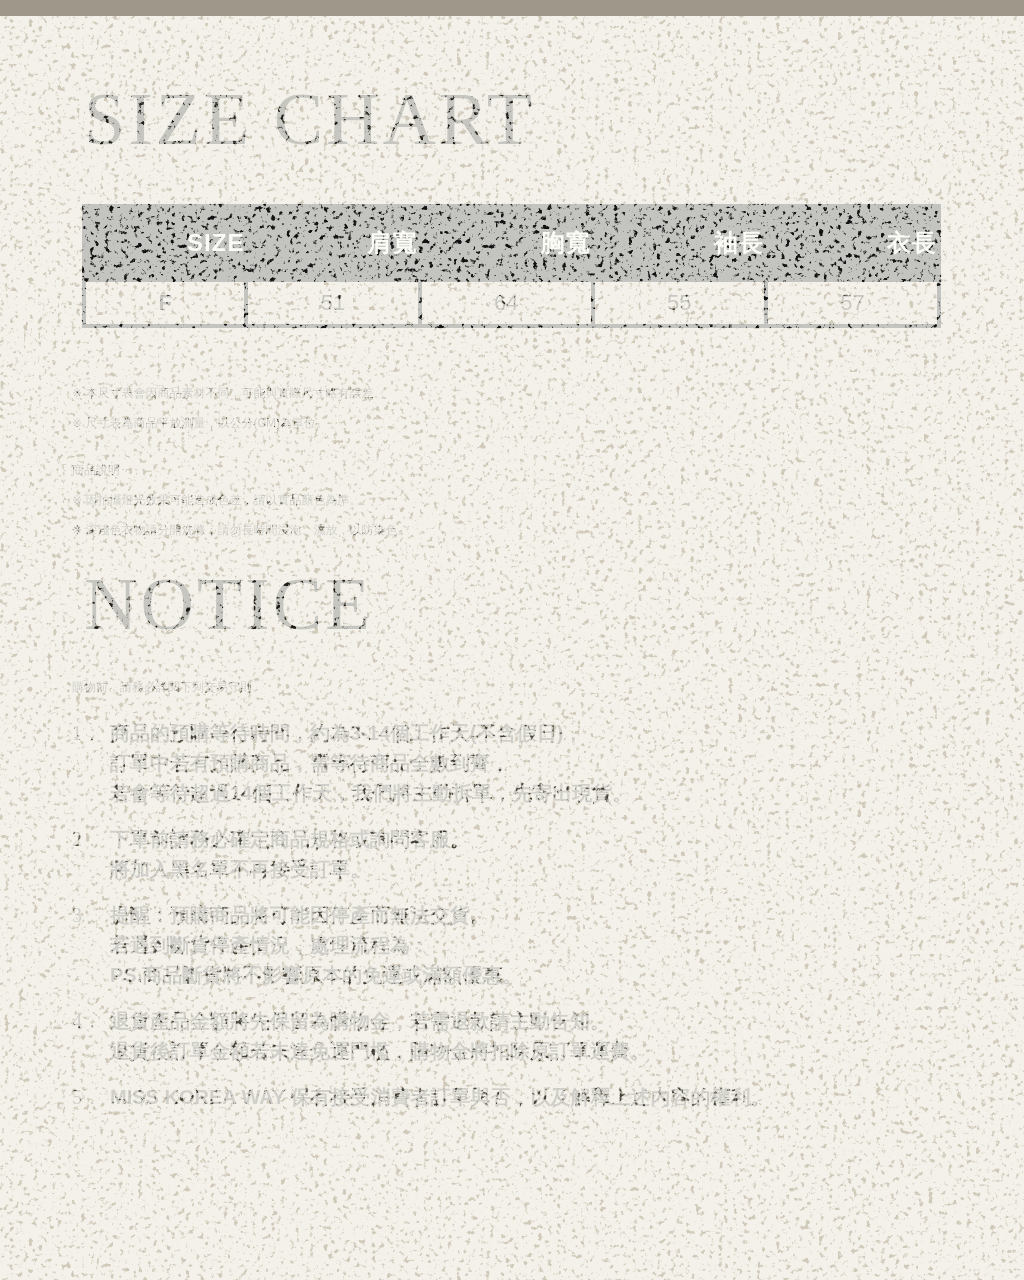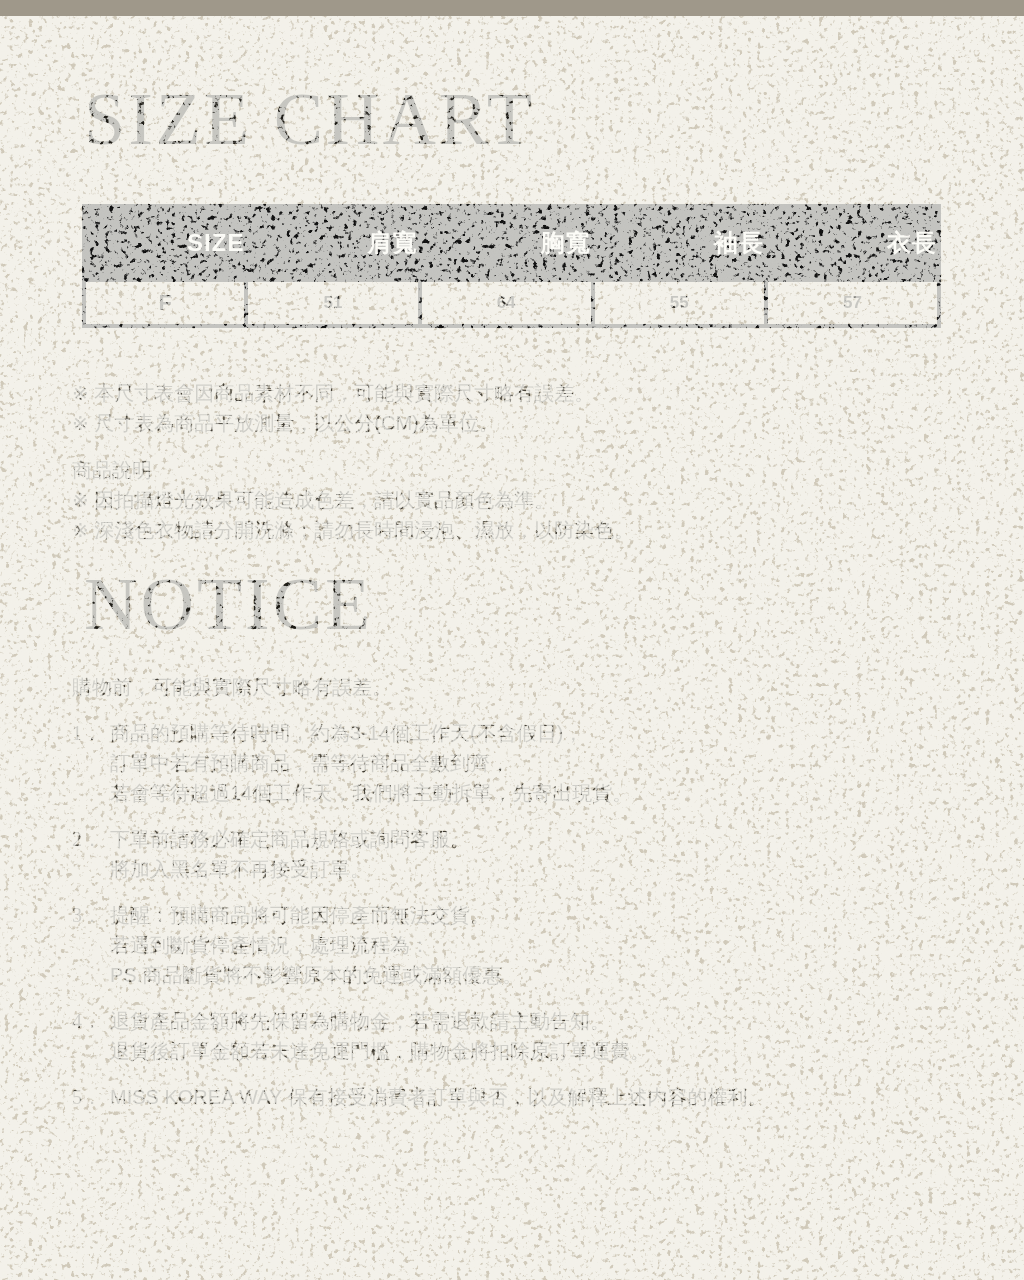--- a/index.html
+++ b/index.html
@@ -37,47 +37,47 @@
     height:70px;
     font-size:24px;font-weight:700;letter-spacing:1px;
     border:4px solid var(--table-border,#0b0b0b);
     text-align:right;vertical-align:middle;
     padding:0;
   }
   .size-table td{
     height:42px;
     border:4px solid var(--table-border,#0b0b0b);
     text-align:center;vertical-align:middle;
-    font-size:17px;font-weight:700;
+    font-size:22px;font-weight:400;
     color:#1c1a15;
     padding:0;
     background:transparent;
   }
   .size-table td.cell-size{font-size:22px;font-weight:600;}
   .size-table col.c-size{width:19%;}
   .size-table col.c-m{width:20.25%;}
 
-  .text-block{font-size:20px;line-height:30px;}
+  .text-block{font-size:12px;line-height:30px;}
   .text-block p{margin:0;}
   .size-notes{margin-top:50px;}
   .product-info{margin-top:17px;}
   .notice-intro{margin-top:24px;}
 
   .notice-item{
     display:flex;align-items:flex-start;
     margin-top:16px;
     font-size:20px;line-height:30px;
   }
   .notice-item .prefix{
     flex:0 0 38px;
     font-family:"Liberation Serif","DejaVu Serif",serif;
     font-size:20px;line-height:30px;
     white-space:nowrap;
   }
-  .notice-item .lines{flex:1;}
+  .notice-item .lines{flex:1;font-weight:bold;}
   .notice-item .lines p{margin:0;}
 
   .texture{
     position:absolute;inset:0;z-index:2;
     pointer-events:none;
   }
 </style>
 </head>
 <body>
 
@@ -121,21 +121,21 @@
 
     <div class="text-block product-info">
       <p>商品說明</p>
       <p>※ 因拍攝燈光效果可能造成色差，請以實品顏色為準。</p>
       <p>※ 深淺色衣物請分開洗滌；請勿長時間浸泡、濕放，以防染色。</p>
     </div>
 
     <h1 class="big-title notice-title">NOTICE</h1>
 
     <div class="text-block notice-intro">
-      <p>購物前，可能與實際尺寸略有誤差。</p>
+      <p>購物前，請務必詳閱下列交易守則。</p>
     </div>
 
     <div class="notice-item">
       <span class="prefix">1．</span>
       <div class="lines">
         <p>商品的預購等待時間，約為3-14個工作天(不含假日)，</p>
         <p>訂單中若有預購商品，需等待商品全數到齊，</p>
         <p>若會等待超過14個工作天，我們將主動拆單，先寄出現貨。</p>
       </div>
     </div>

